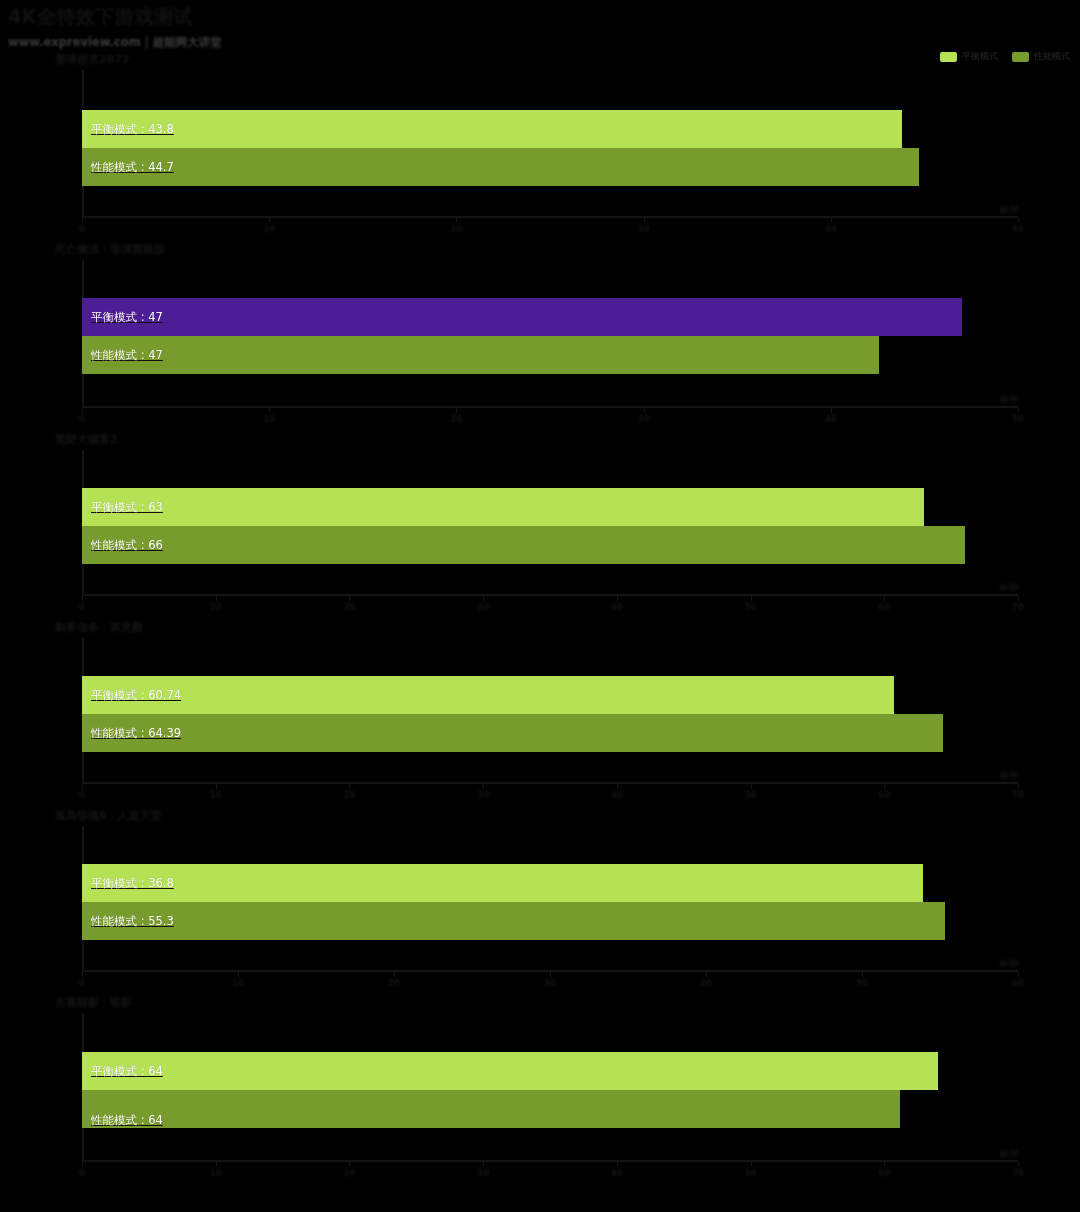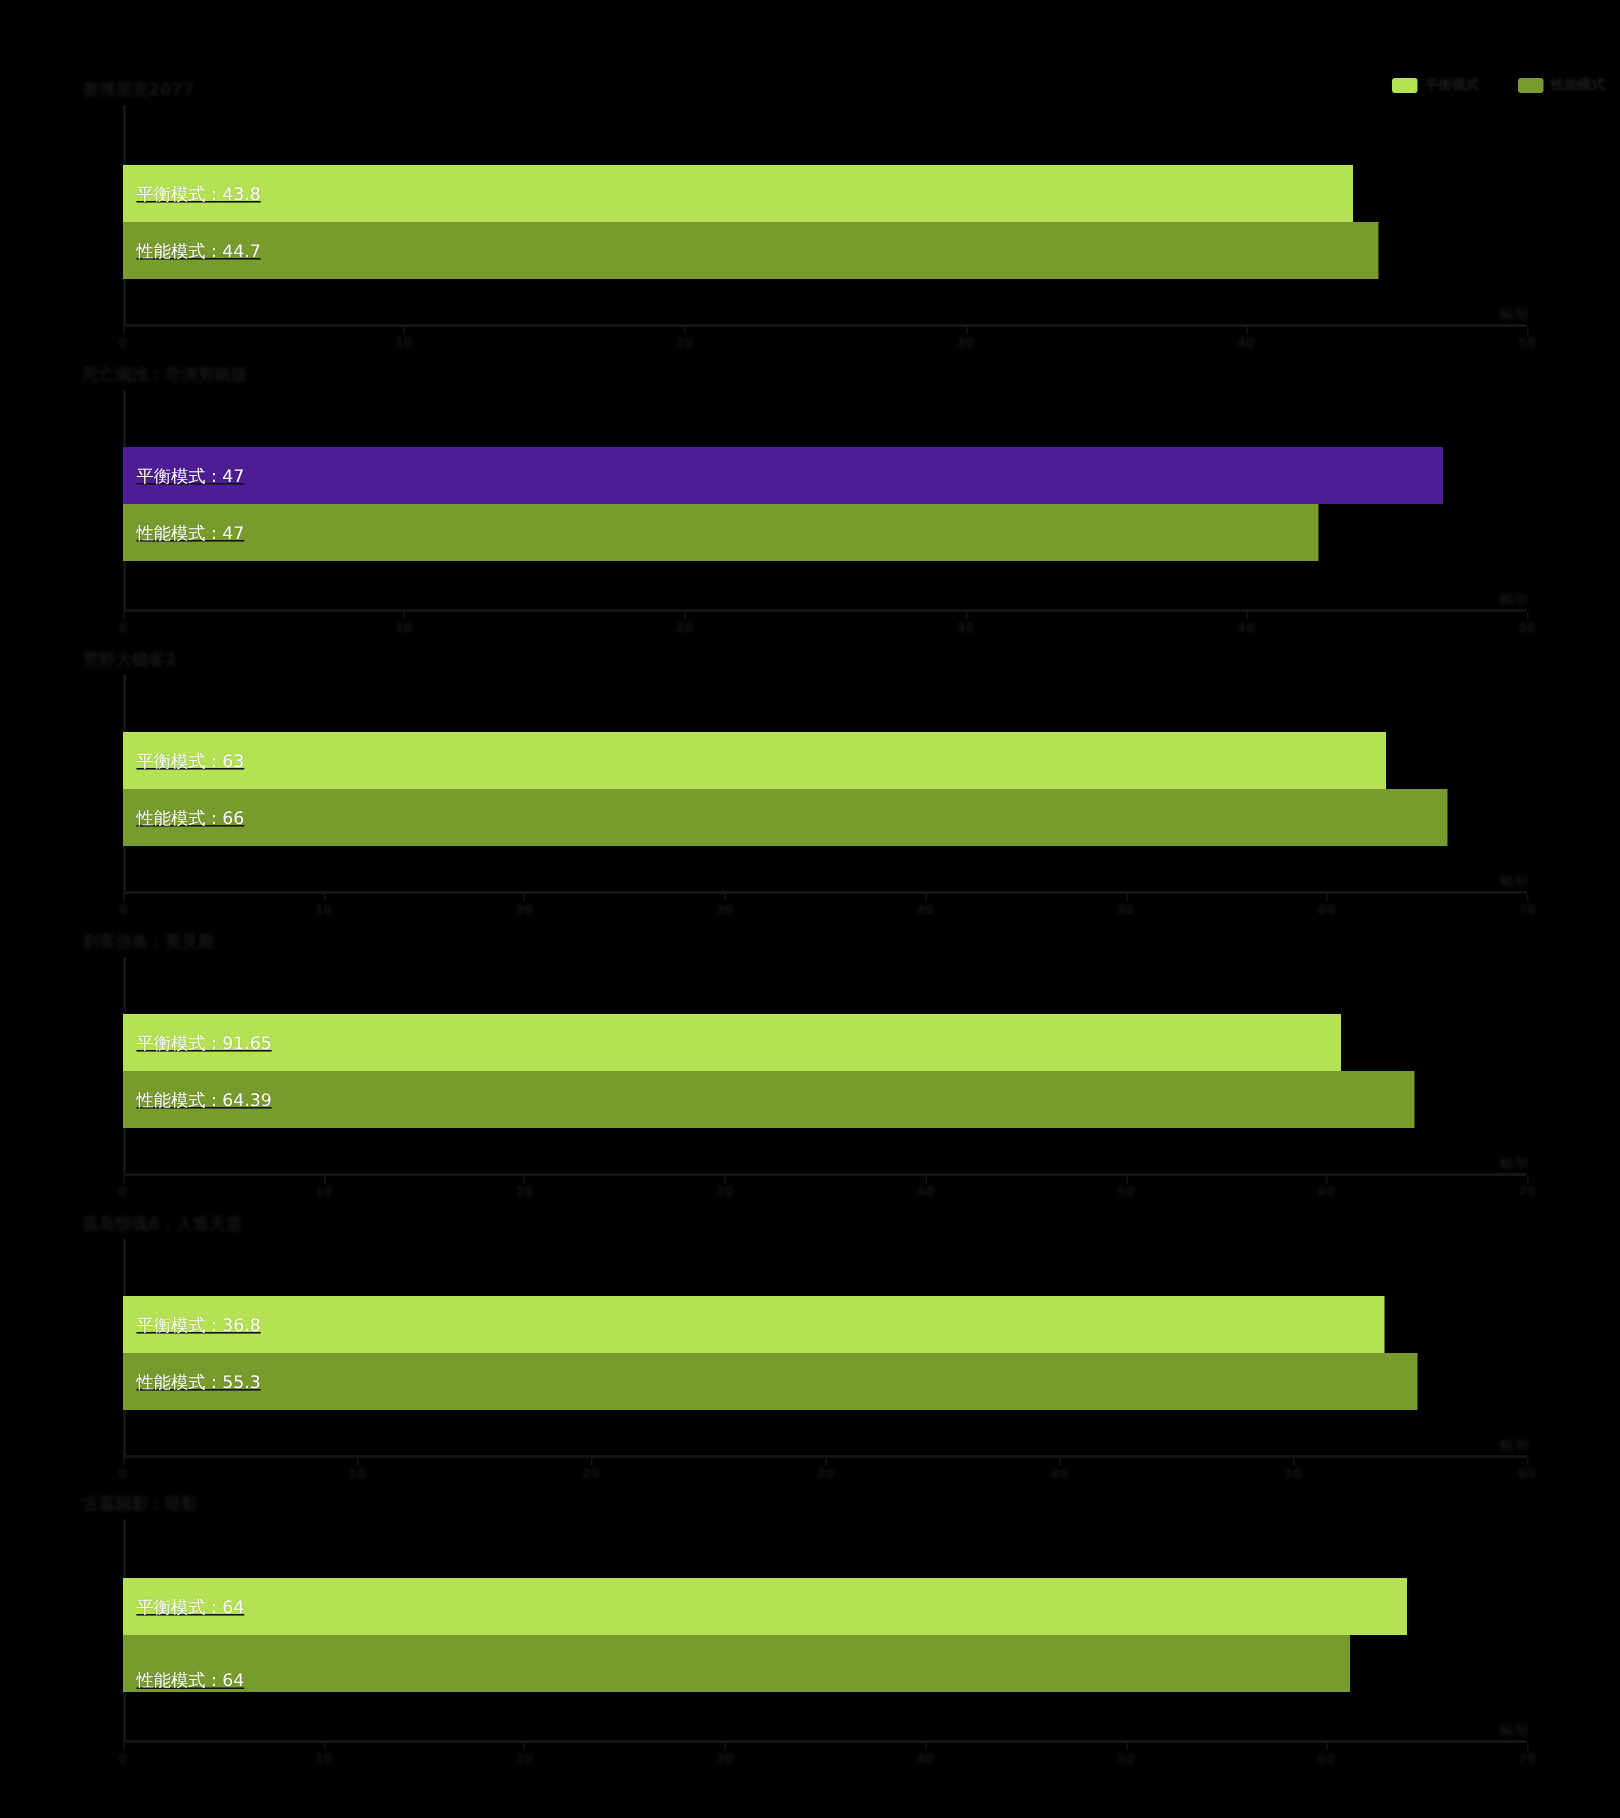--- a/index.html
+++ b/index.html
@@ -23,21 +23,21 @@
   .subtitle{
     margin-top:5px;
     font-size:11.5px;font-weight:700;color:#3a3a3a;
     filter:blur(0.9px);
     white-space:nowrap;
   }
 
   
   .legend{
     position:absolute;right:10px;top:50px;
-    display:flex;align-items:center;gap:26px;margin-left:10px;
+    display:flex;align-items:center;gap:14px;margin-left:10px;
   }
   .legend-item{display:flex;align-items:center;gap:5px;}
   .legend-swatch{width:17px;height:10px;border-radius:2px;display:block;}
   .legend-label{
     font-size:9px;font-weight:700;color:#1b1b1b;
     filter:blur(0.75px);white-space:nowrap;
   }
 
   
   .chart{position:absolute;left:0;width:1080px;}
@@ -81,20 +81,24 @@
     font-size:11.5px;font-weight:400;color:#ffffff;
     white-space:nowrap;
     text-shadow:0 0 1px rgba(0,0,0,.25);
   }
 </style>
 </head>
 <body>
 
 <div class="page">
 
+  <div class="header">
+    <div class="title">4K全特效下游戏测试</div>
+    <div class="subtitle">www.expreview.com | 超能网大讲堂</div>
+  </div>
 
   <div class="legend">
     <div class="legend-item">
       <span class="legend-swatch" style="background:#b5e155"></span>
       <span class="legend-label">平衡模式</span>
     </div>
     <div class="legend-item">
       <span class="legend-swatch" style="background:#789b2e"></span>
       <span class="legend-label">性能模式</span>
     </div>
@@ -196,21 +200,21 @@
           <div class="ticklabel" style="left: 534.857px;">40</div>
           <div class="tick" style="left: 668.571px;"></div>
           <div class="ticklabel" style="left: 668.571px;">50</div>
           <div class="tick" style="left: 802.286px;"></div>
           <div class="ticklabel" style="left: 802.286px;">60</div>
           <div class="tick" style="left: 936px;"></div>
           <div class="ticklabel" style="left: 936px;">70</div>
           <div class="axis-unit">帧/秒</div>
         </div>
         <div class="bar bar-balanced" style="left: 82px; top: 676px; width: 812.181px; background: rgb(181, 225, 85);">
-          <span class="bar-label">平衡模式 : 91.65</span>
+          <span class="bar-label">平衡模式 : 60.74</span>
         </div>
         <div class="bar bar-performance" style="left: 82px; top: 714px; width: 860.986px; background: rgb(120, 155, 46);">
           <span class="bar-label">性能模式 : 64.39</span>
         </div>
       </div>
       <div class="chart" style="top: 0px;">
         <div class="chart-title" style="top: 808px;">孤岛惊魂6：人造天堂</div>
         <div class="yaxis" style="top: 826px; height: 144px;"></div>
         <div class="xaxis" style="top: 970px;">
           <div class="tick" style="left: 0px;"></div>

